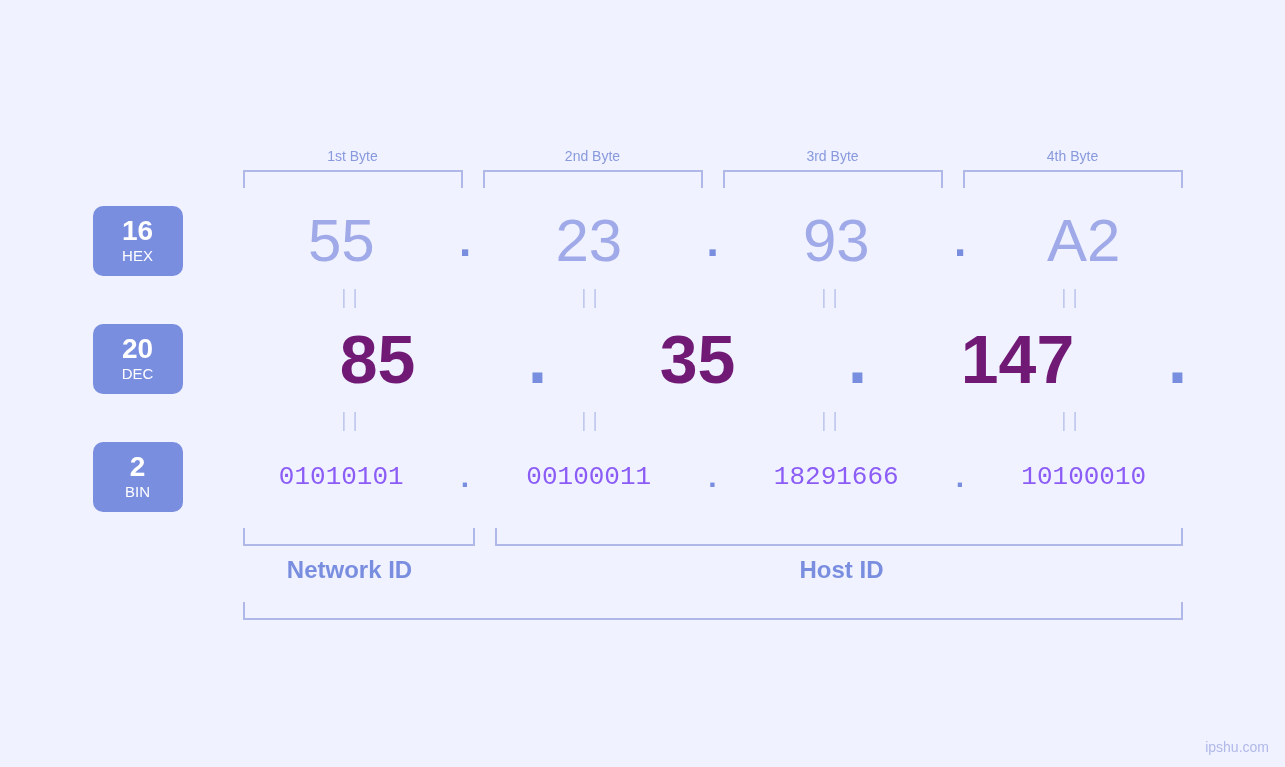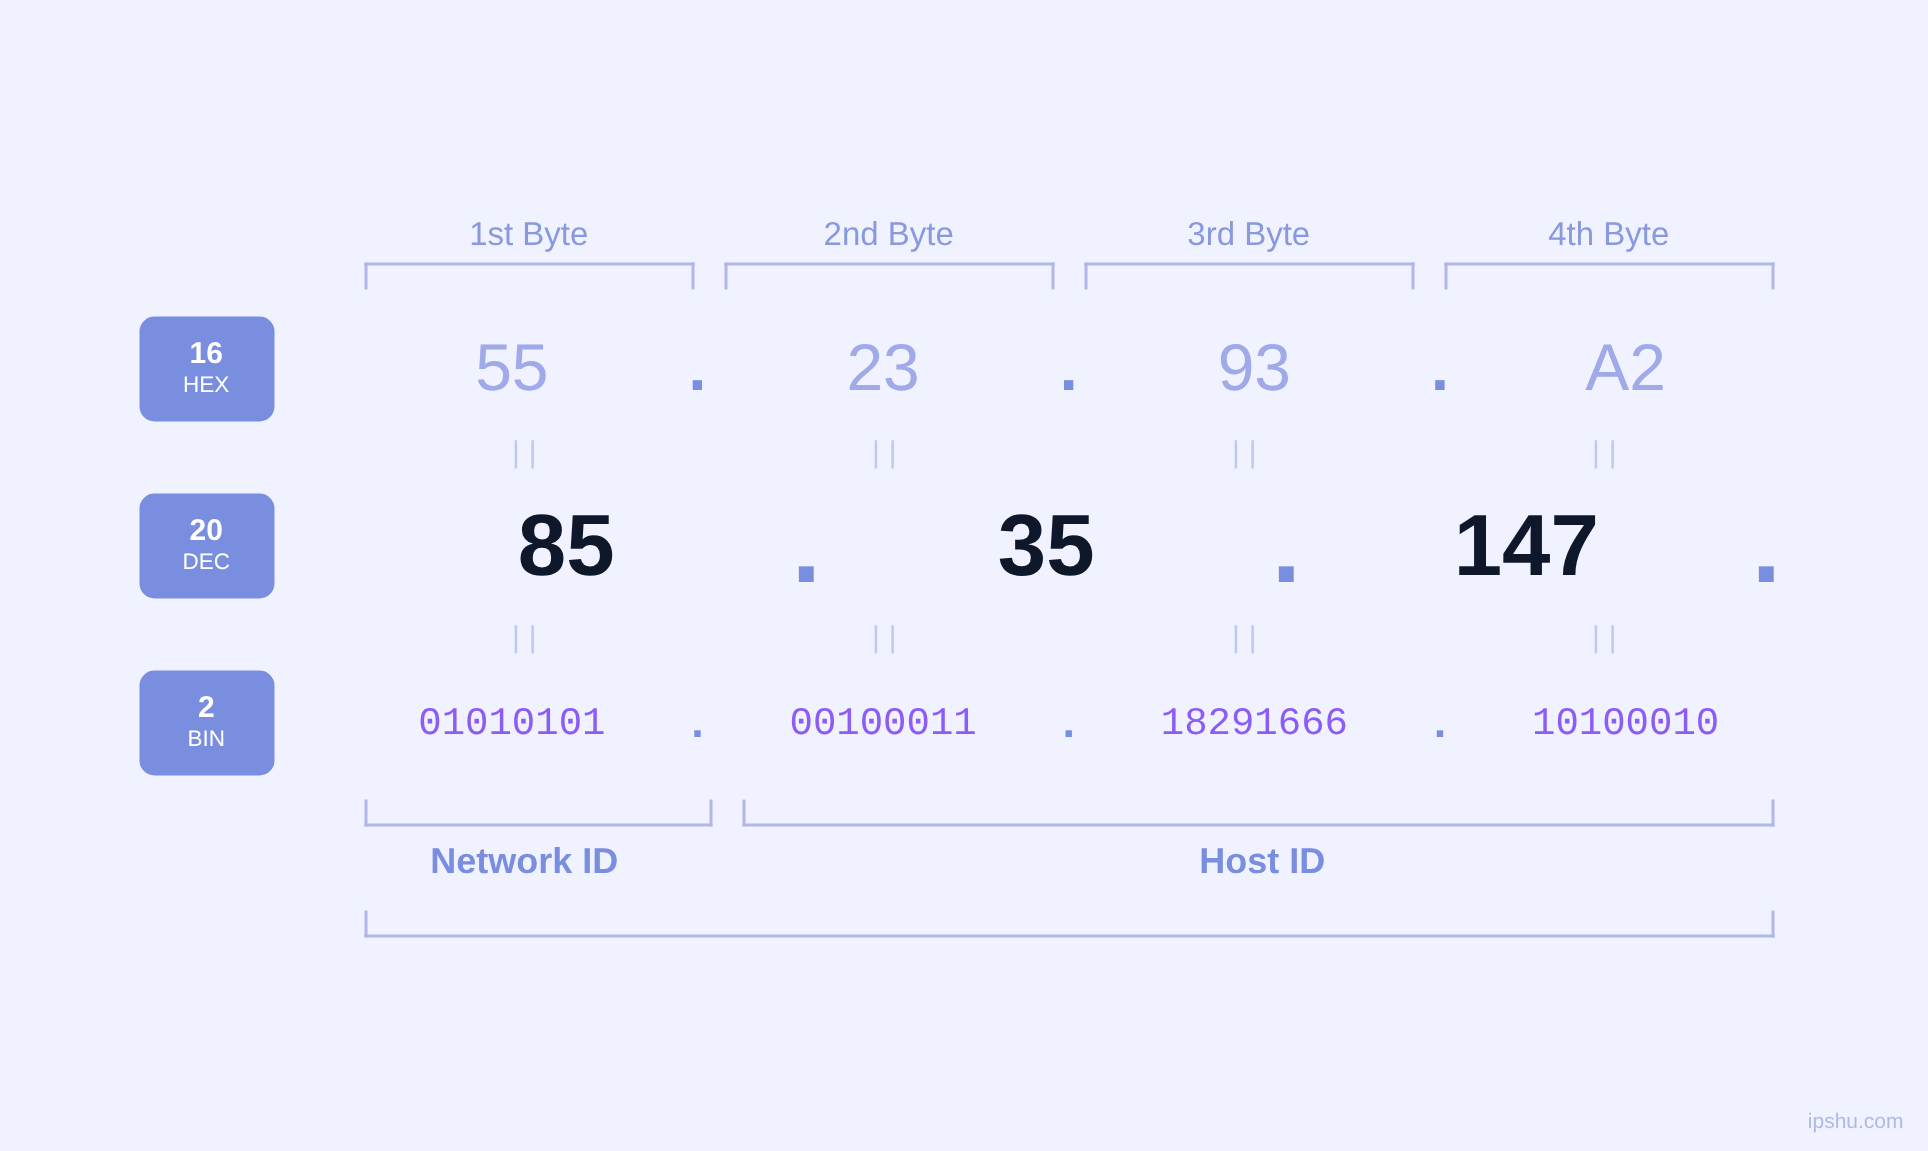--- a/index.html
+++ b/index.html
@@ -37,21 +37,21 @@
       display: flex;
       width: 100%;
       padding-left: 140px;
       margin-bottom: 6px;
     }
 
     .byte-label {
       flex: 1;
       text-align: center;
       color: #8899dd;
-      font-size: 22px;
+      font-size: 14px;
     }
 
     
     .bracket-row {
       display: flex;
       width: 100%;
       padding-left: 140px;
       margin-bottom: 10px;
     }
 
@@ -79,21 +79,21 @@
       display: flex;
       flex-direction: column;
       align-items: center;
       justify-content: center;
       flex-shrink: 0;
       margin-right: 50px;
     }
 
     .base-badge .base-num {
       color: white;
-      font-size: 20px;
+      font-size: 28px;
       font-weight: bold;
       line-height: 1;
     }
 
     .base-badge .base-label {
       color: white;
       font-size: 15px;
       margin-top: 2px;
     }
 
@@ -113,27 +113,27 @@
       font-size: 44px;
       font-weight: bold;
       width: 30px;
       text-align: center;
       flex-shrink: 0;
     }
 
     
     .hex-val {
       color: #a0aae8;
-      font-size: 44px;
+      font-size: 60px;
     }
 
     
     .dec-val {
-      color: #0f172a;
-      font-size: 58px;
+      color: #701a75;
+      font-size: 68px;
       font-weight: bold;
     }
 
     
     .bin-val {
       color: #8b5cf6;
       font-size: 26px;
       font-family: 'Courier New', monospace;
     }
 

